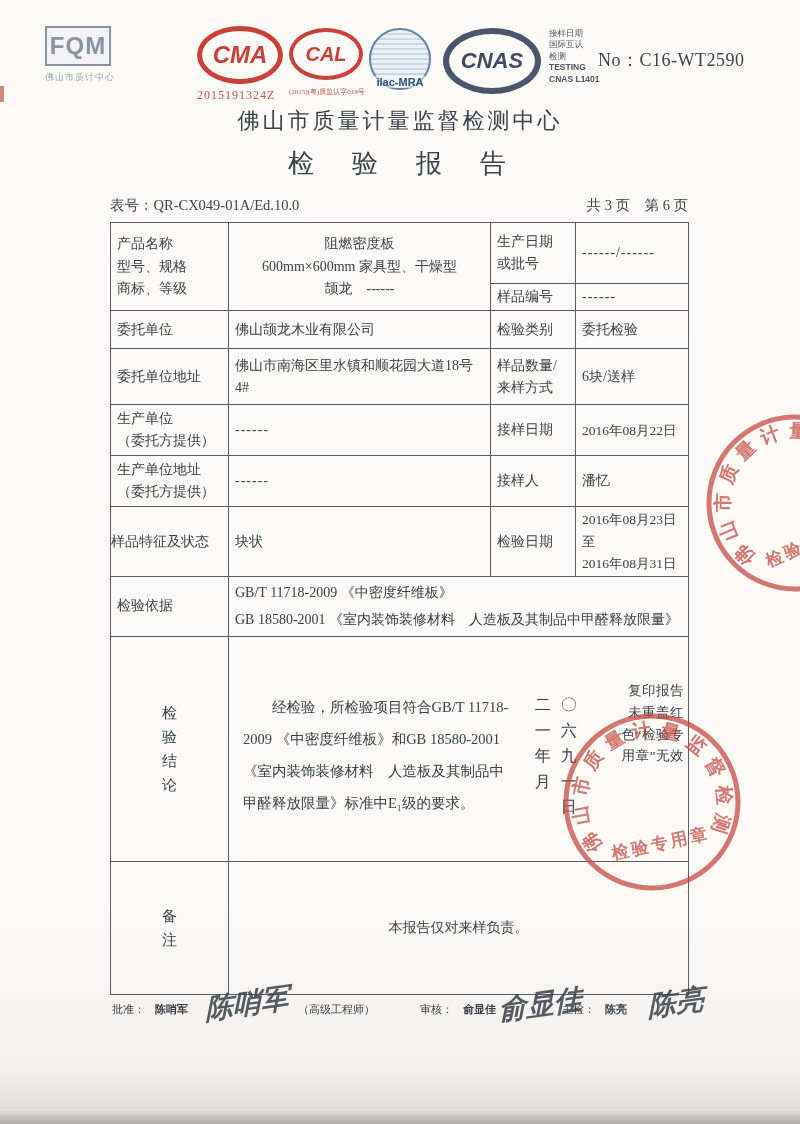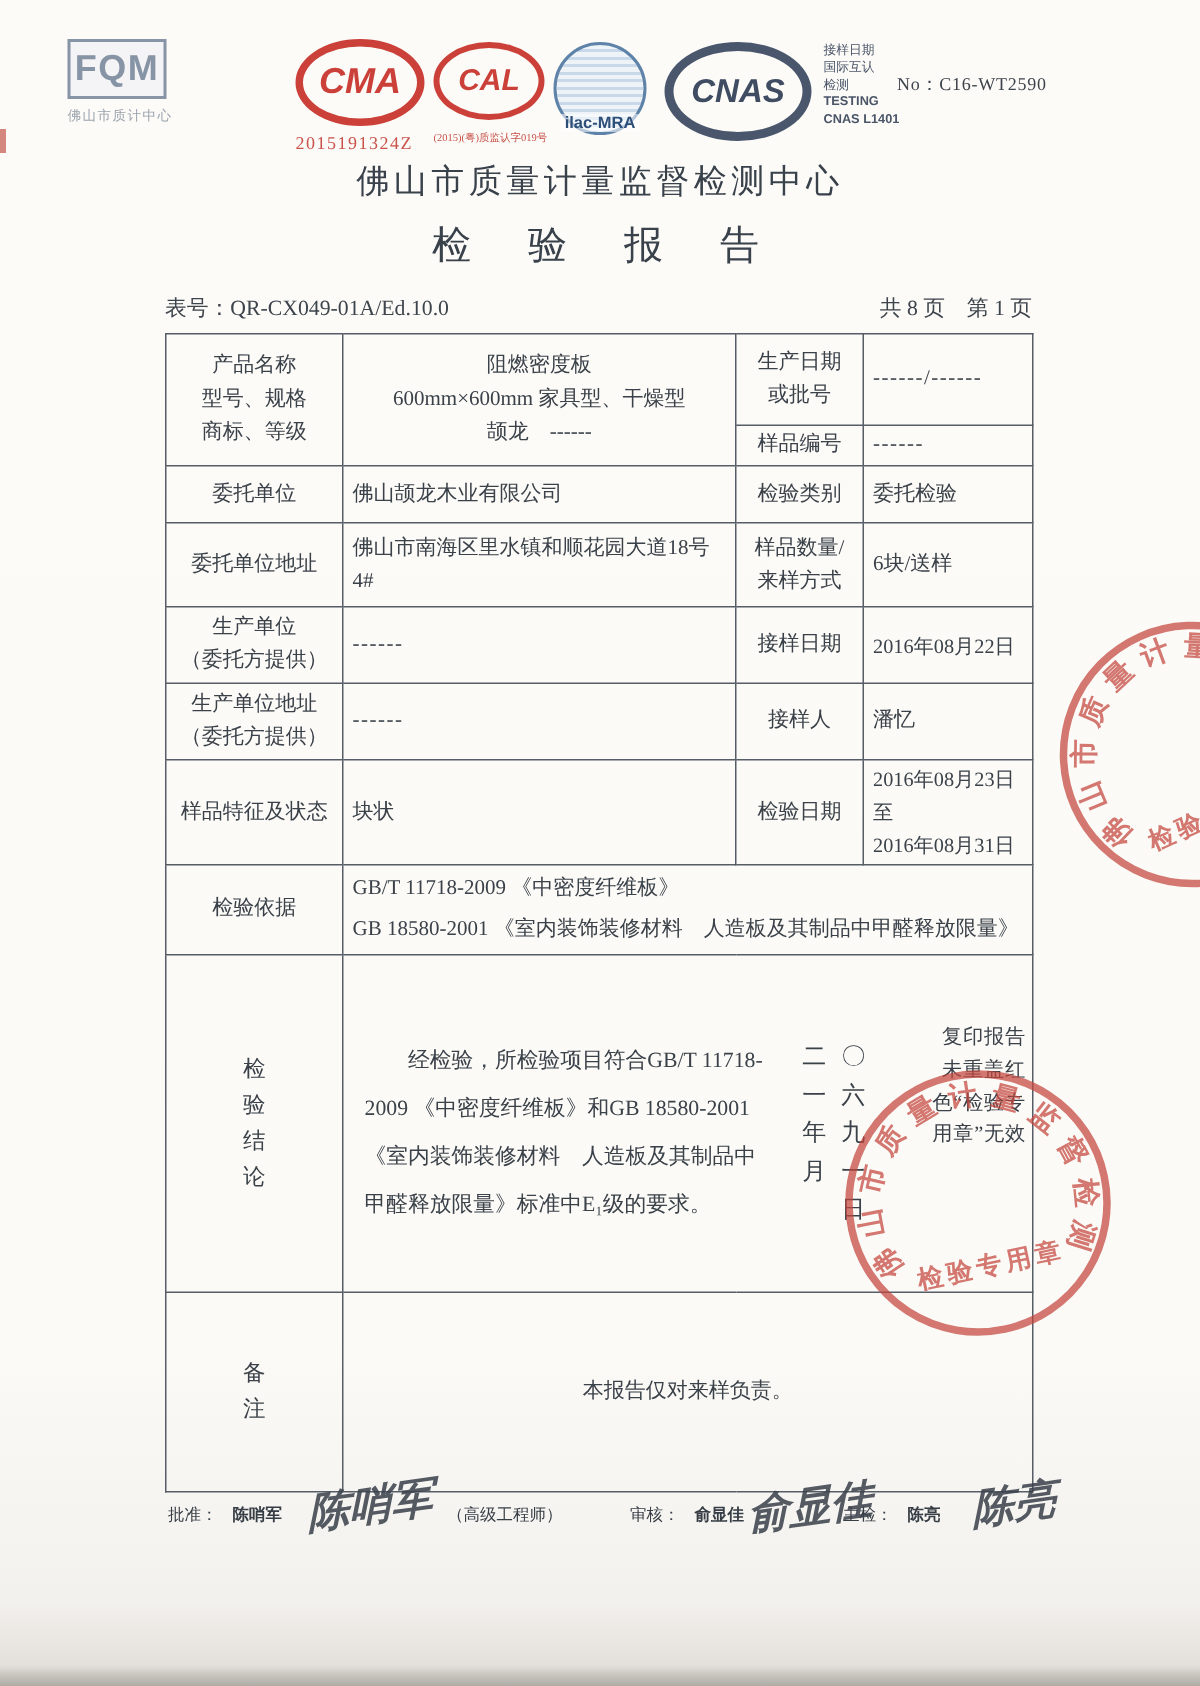--- a/index.html
+++ b/index.html
@@ -24,29 +24,29 @@
   .ilac-circle{width:58px;height:58px;border-radius:50%;border:2px solid #5f83a8;
     background:repeating-linear-gradient(180deg,#eef3f8 0 3px,#c9d9ea 3px 5px);
     display:flex;align-items:flex-end;justify-content:center;}
   .ilac-txt{font-family:"Liberation Sans",sans-serif;font-weight:bold;font-size:11px;color:#2d4f79;
     background:rgba(255,255,255,.55);padding:0 2px;}
   .cnas-wrap{display:flex;align-items:flex-start;gap:8px;}
   .cnas-oval{width:86px;height:54px;border-radius:50%;border:6px solid #49566c;color:#3f4c62;
     font-size:22px;font-style:italic;letter-spacing:0;}
   .cnas-lines{font-size:8.5px;line-height:1.35;color:#4a5568;font-family:"Liberation Sans",sans-serif;}
   .cnas-lines .b{font-weight:bold;}
-  .report-no{position:absolute;top:48px;left:598px;font-size:12px;color:#3d444c;letter-spacing:.5px;text-align:right;}
+  .report-no{position:absolute;top:48px;left:598px;font-size:18px;color:#3d444c;letter-spacing:.5px;text-align:right;}
   
   .org-title{position:absolute;top:106px;width:100%;text-align:center;font-size:22px;letter-spacing:3px;color:#39414b;}
   .report-title{position:absolute;top:146px;width:100%;text-align:center;font-size:26px;letter-spacing:6px;color:#39414b;}
   .meta-row{position:absolute;top:196px;left:110px;width:578px;display:flex;justify-content:space-between;font-size:14.5px;}
   
   table.report{position:absolute;top:222px;left:110px;width:578px;border-collapse:collapse;table-layout:fixed;}
   table.report td{border:1px solid #565d66;font-size:14px;color:#3a4149;vertical-align:middle;padding:2px 6px;line-height:1.6;}
-  td.lab{text-align:center;padding:2px 2px;}
+  td.lab{padding:2px 2px;}
   td.val{text-align:left;padding-left:12px;}
   td.valc{text-align:center;}
   .vstack{display:flex;flex-direction:column;justify-content:space-evenly;height:100%;align-items:center;font-size:15px;}
   td.vlabel{text-align:center;}
   .concl-cell{padding:0 !important;}
   .concl-inner{display:flex;flex-direction:row;height:100%;}
   .concl-para{padding:14px 10px 0 14px;text-indent:2em;font-size:14.5px;line-height:2.2;}
   .concl-date{text-align:right;padding-right:34px;font-size:16px;letter-spacing:10px;margin-top:auto;}
   .concl-note{text-align:right;padding:2px 4px 6px 0;font-size:13.5px;letter-spacing:.5px;}
   .remark-cell{text-align:center;font-size:14.5px;}
@@ -103,21 +103,21 @@
 
   <div class="report-no">
     <span>No：</span><span>C16-WT2590</span>
   </div>
 
   <div class="org-title">佛山市质量计量监督检测中心</div>
   <div class="report-title">检　验　报　告</div>
 
   <div class="meta-row">
     <span><span>表号：</span><span>QR-CX049-01A/Ed.10.0</span></span>
-    <span>共 8 页　第 1 页</span>
+    <span>共 3 页　第 6 页</span>
   </div>
 
   <table class="report">
     <colgroup>
         <col style="width:118px">
         <col style="width:262px">
         <col style="width:85px">
         <col style="width:113px">
       </colgroup>
     <tbody>

